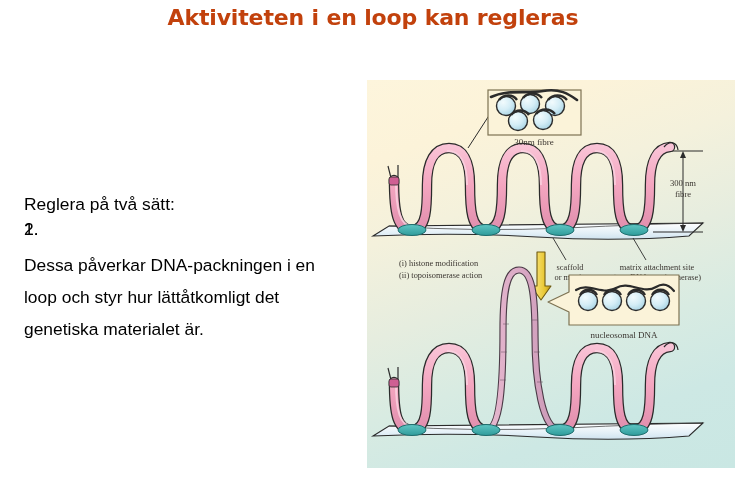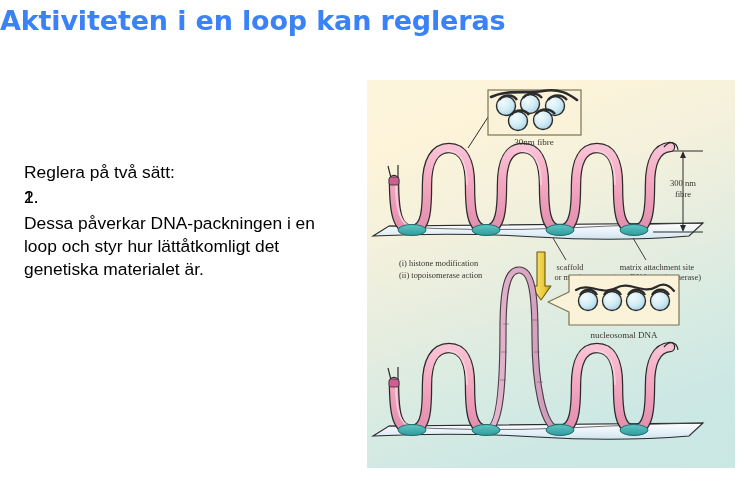--- a/index.html
+++ b/index.html
@@ -15,40 +15,42 @@
     font-family: "Liberation Sans", sans-serif;
     -webkit-font-smoothing: antialiased;
   }
 
   
   #slide-title {
     position: absolute;
     left: 0;
     top: 5px;
     width: 746px;
+    text-align: center;
     font-family: "DejaVu Sans", sans-serif;
     font-weight: bold;
-    font-size: 27px;
+    font-size: 22px;
     letter-spacing: -0.15px;
-    color: #3b82f6;
+    color: #c2410c;
     white-space: nowrap;
   }
 
   
   #body-text {
     position: absolute;
     left: 24px;
     top: 160px;
     width: 320px;
     color: #000000;
   }
   .para {
     font-size: 17.4px;
     line-height: 25px;
     white-space: nowrap;
+    margin-top: 32px;
   }
   .numbered-list {
     list-style: none;
     margin: 0;
     padding: 0;
   }
   .numbered-list li {
     font-size: 17.4px;
     line-height: 25px;
     white-space: nowrap;
@@ -59,21 +61,21 @@
     position: absolute;
     left: 0;
     top: 0;
   }
   .para-block {
     margin-top: 27px;
   }
   .para-block .para {
     white-space: normal;
     width: 300px;
-    line-height: 23px;
+    line-height: 32px;
   }
 
   
   #figure {
     position: absolute;
     left: 367px;
     top: 80px;
     width: 368px;
     height: 388px;
     background: linear-gradient(160deg,

